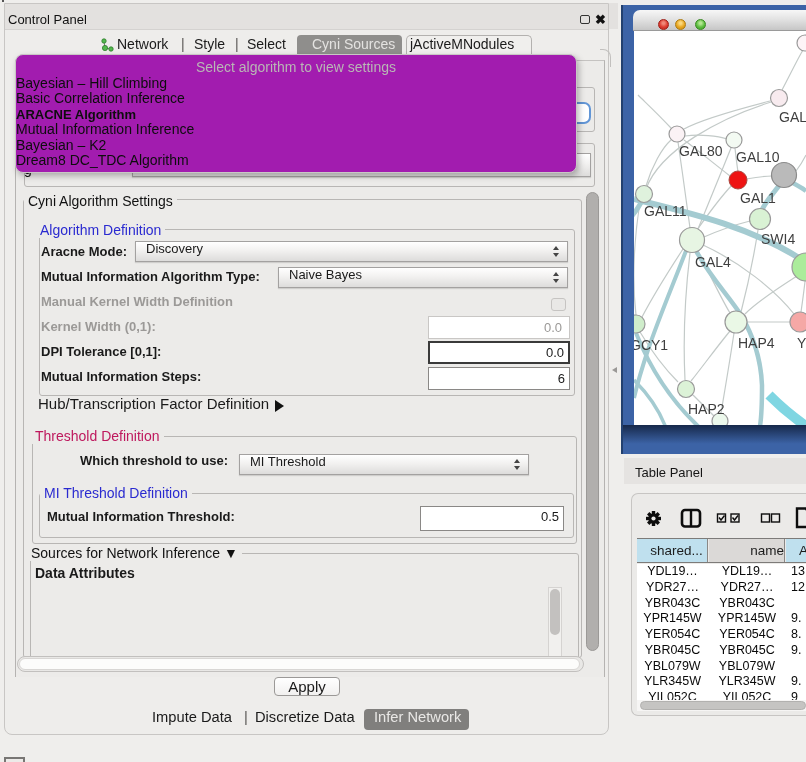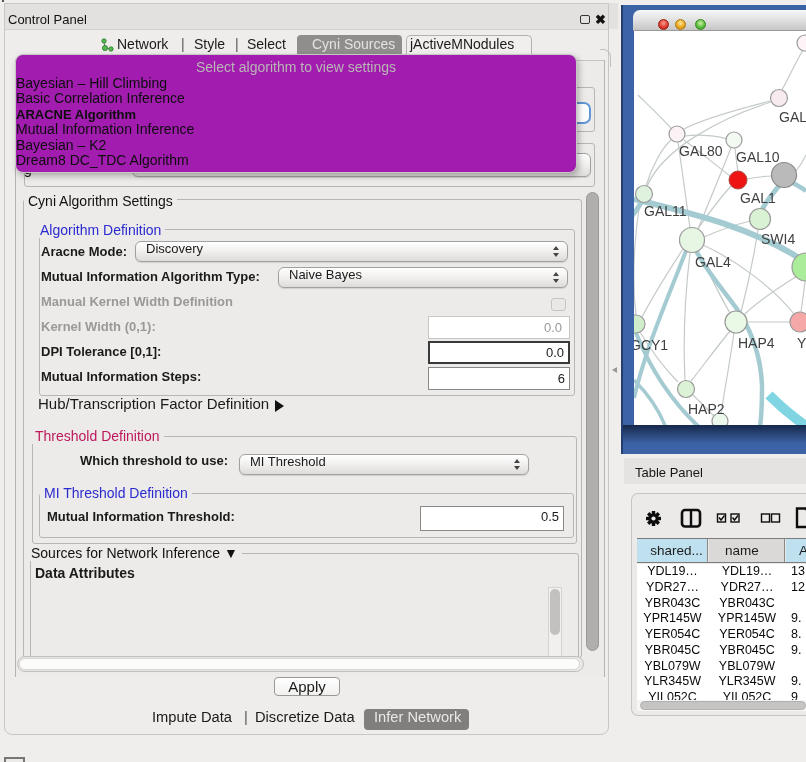--- a/index.html
+++ b/index.html
@@ -4,21 +4,21 @@
 <style>
   * { margin:0; padding:0; box-sizing:border-box; }
   html,body { width:806px; height:762px; }
   body { position:relative; overflow:hidden; background:#efeeec;
          font-family:"Liberation Sans", sans-serif; font-size:14px; color:#1a1a1a; }
   .abs { position:absolute; }
   .b { font-weight:bold; font-size:13px; }
   .dis { color:#9b9997; }
   .fieldset { position:absolute; border:1px solid #b8b6b4; border-radius:3px; }
   .flabel { position:absolute; background:#ecebe9; padding:0 4px; white-space:nowrap; }
-  .combo { position:absolute; border:1px solid #a3a1a0; border-radius:6px;
+  .combo { position:absolute; border:1px solid #a3a1a0; border-radius:0;
            background:linear-gradient(#ffffff, #f2f1f0 45%, #dddcdb);
            box-shadow:0 1px 1px rgba(0,0,0,0.12); }
   .combo .ct { position:absolute; left:10px; top:-4px; font-size:13px; line-height:21px; }
   .arr { position:absolute; right:7px; width:7px; }
   .arr .up { width:0;height:0;border-left:3.5px solid transparent;border-right:3.5px solid transparent;border-bottom:4.5px solid #444; position:absolute; top:4px;}
   .arr .dn { width:0;height:0;border-left:3.5px solid transparent;border-right:3.5px solid transparent;border-top:4.5px solid #444; position:absolute; top:11px;}
   .tfield { position:absolute; background:#ffffff; text-align:right; font-size:13px; }
   .tabsep { color:#5a5856; }
 </style>
 </head>
@@ -280,21 +280,21 @@
           <rect x="771.5" y="514" width="8" height="8"></rect>
           <path d="M 719 517.5 l 2 2.5 l 3.5 -4.5"></path>
           <path d="M 732.5 517.5 l 2 2.5 l 3.5 -4.5"></path>
         </g>
         <path d="M 797 508.5 h 8.5 l 4.5 5 v 13.5 h -13 z" stroke-width="2.4"></path>
       </g>
     </svg>
 
     <div class="abs" style="left:5px; top:44px; width:169px; height:25px; border-top:1px solid #7d7b79; border-bottom:1px solid #7d7b79; font-size:13.5px; color:#1c1c1c;">
       <div class="abs" style="left:0; top:0; width:71px; height:23px; background:#bfe0ee; border-right:1px solid #8a8886; text-align:center; padding-top:4px; padding-left:9px;">shared...</div>
-      <div class="abs" style="left:72px; top:0; width:76px; height:23px; background:#dbd9d7; border-right:1px solid #8a8886; text-align:left; padding-top:4px; padding-left:16px;">name</div>
+      <div class="abs" style="left:72px; top:0; width:76px; height:23px; background:#dbd9d7; border-right:1px solid #8a8886; text-align:right; padding-top:4px; padding-left:16px;">name</div>
       <div class="abs" style="left:149px; top:0; width:20px; height:23px; background:#bfe0ee; padding-top:4px; padding-left:13px;">A</div>
     </div>
 
     <div class="abs" id="trows" style="left:5px; top:70px; width:169px; height:136px; background:#ffffff; overflow:hidden; font-size:12.5px; color:#0a0a0a;">
         <div class="abs" style="left:0;top:0.0px;width:71px;height:16px;text-align:center;padding-top:0px;">YDL19…</div>
         <div class="abs" style="left:72px;top:0.0px;width:76px;height:16px;text-align:center;padding-top:0px;">YDL19…</div>
         <div class="abs" style="left:154px;top:0.0px;width:26px;height:16px;padding-top:0px;">13</div>
         <div class="abs" style="left:0;top:15.8px;width:71px;height:16px;text-align:center;padding-top:0px;">YDR27…</div>
         <div class="abs" style="left:72px;top:15.8px;width:76px;height:16px;text-align:center;padding-top:0px;">YDR27…</div>
         <div class="abs" style="left:154px;top:15.8px;width:26px;height:16px;padding-top:0px;">12</div>

